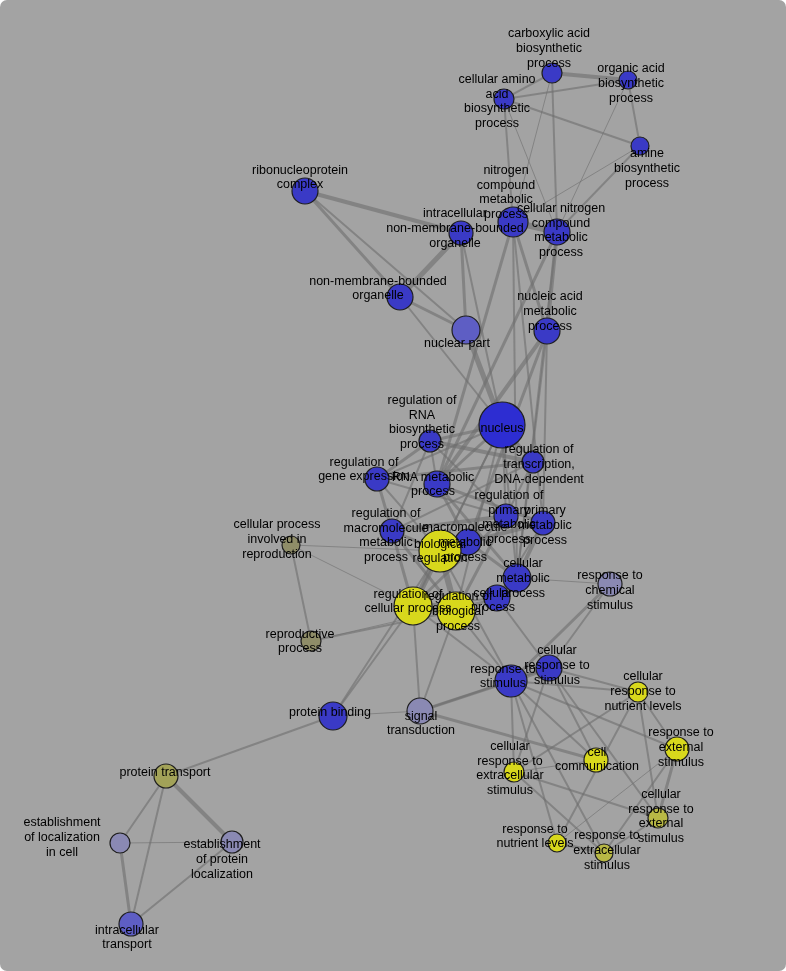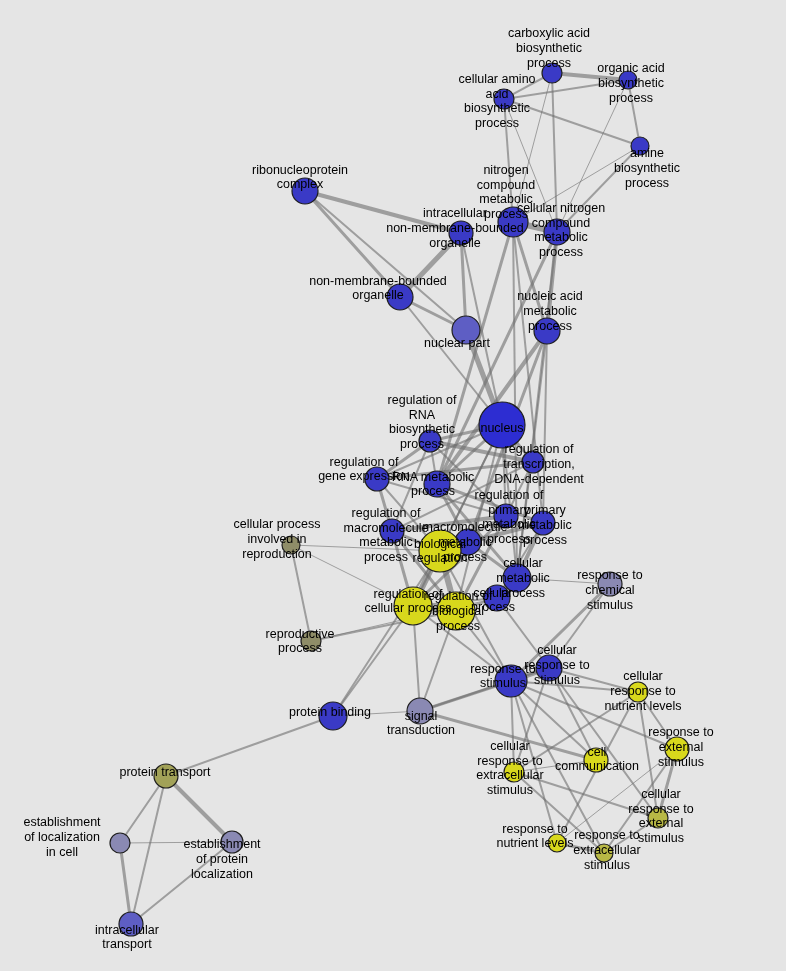--- a/index.html
+++ b/index.html
@@ -1,22 +1,23 @@
 <!DOCTYPE html>
 <html><head>
 <meta charset="utf-8">
 <style>
   html, body { margin: 0; padding: 0; background: #ffffff; }
   .stage {
     position: relative;
     width: 786px;
     height: 971px;
-    background: #e5e5e5;
+    background: #a3a3a3;
     overflow: hidden;
     font-family: "Liberation Sans", sans-serif;
+    border-radius: 7px;
   }
   svg { display: block; }
   svg text {
     font-family: "Liberation Sans", sans-serif;
     font-size: 12.5px;
     fill: #000000;
     text-anchor: middle;
   }
   svg circle { stroke: #1f1f1f; stroke-width: 1.2; }
   svg line { stroke-linecap: round; }

